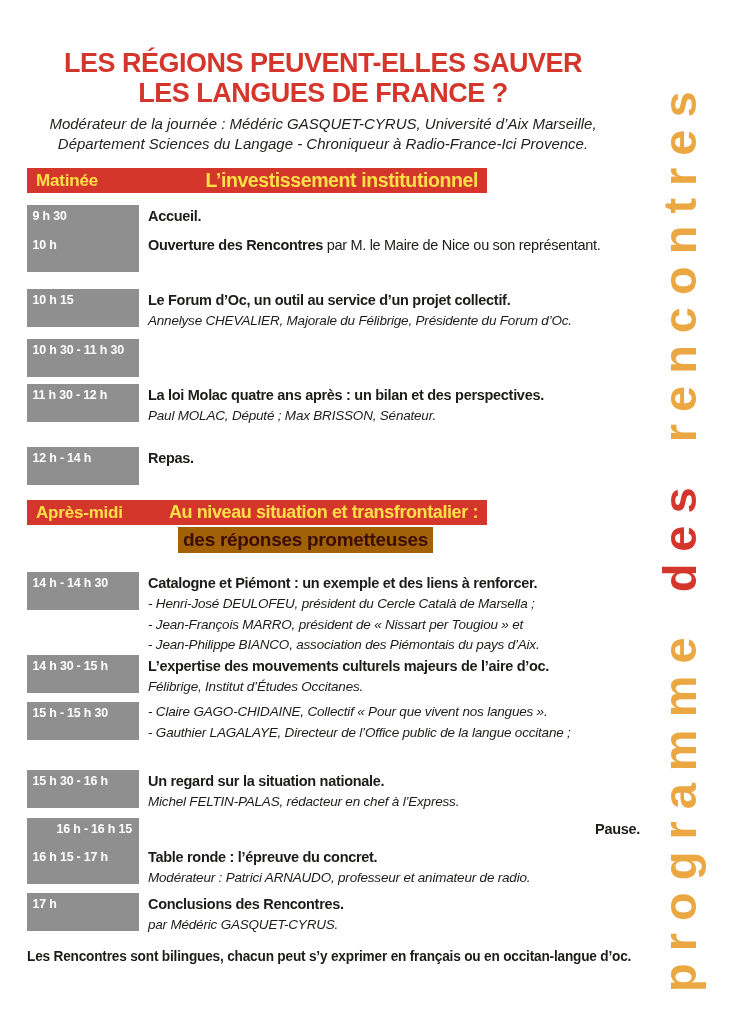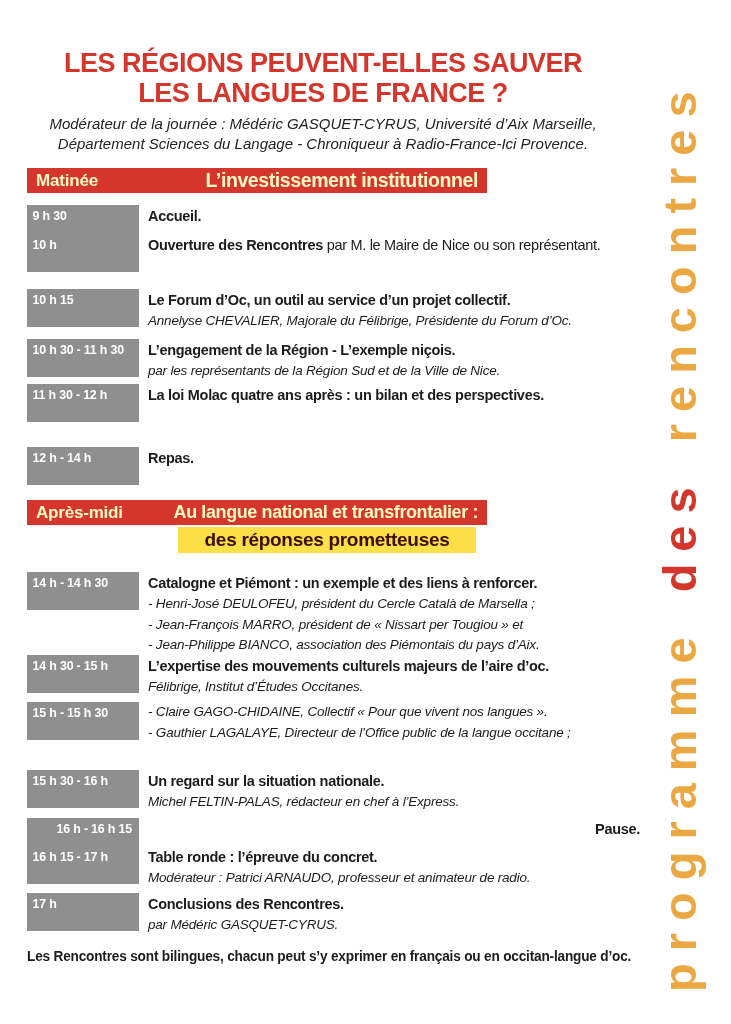--- a/index.html
+++ b/index.html
@@ -16,32 +16,32 @@
     letter-spacing:-0.5px; white-space:nowrap;
   }
   .subtitle-line{
     font-style:italic; font-size:15px; line-height:20px; color:#222220;
     white-space:nowrap; margin-top:0;
   }
   #subtitle{margin-top:6px;}
   
   .band{
     position:absolute; left:27px; width:460px; height:25px;
-    background:#d5362c; color:#fef9c3;
+    background:#d5362c; color:#fde047;
     display:flex; align-items:center; justify-content:space-between;
     box-sizing:border-box; padding:0 9px;
   }
   .band-label{font-weight:bold; font-size:17px; letter-spacing:-0.2px; white-space:nowrap;}
   .band-heading{font-weight:bold; font-size:19.5px; letter-spacing:-0.4px; white-space:nowrap;}
   #band-morning{top:168px;}
   #band-afternoon{top:500px;}
   #band-afternoon .band-heading{font-size:18px;}
   #gold-box{
-    position:absolute; top:527px; left:178px; width:298px; height:26px;
-    background:#fde047; color:#3c0d07;
+    position:absolute; top:527px; left:178px; width:255px; height:26px;
+    background:#a16207; color:#3c0d07;
     display:flex; align-items:center; justify-content:center;
     font-weight:bold; font-size:19px; letter-spacing:-0.3px; white-space:nowrap;
   }
   
   .row{position:absolute; left:27px; width:600px;}
   .time-badge{
     position:absolute; left:0; top:0; width:112px; height:38px;
     background:#8f8f8f; box-sizing:border-box; overflow:visible;
   }
   .time-badge-label{
@@ -107,42 +107,39 @@
       </div>
       <div class="row" style="top: 289px;">
         <span class="time-badge"><span class="time-badge-label">10 h 15</span></span>
         <div class="row-content">
           <div class="row-title"><span>Le Forum d’Oc, un outil au service d’un projet collectif.</span></div>
           <div class="row-detail">Annelyse CHEVALIER, Majorale du Félibrige, Présidente du Forum d’Oc.</div>
         </div>
       </div>
       <div class="row" style="top: 339px;">
         <span class="time-badge"><span class="time-badge-label">10 h 30 - 11 h 30</span></span>
-        <div class="row-content">
-          <div class="row-title"><span>L’engagement de la Région - L’exemple niçois.</span></div>
-          <div class="row-detail">par les représentants de la Région Sud et de la Ville de Nice.</div>
-        </div>
       </div>
       <div class="row" style="top: 384px;">
         <span class="time-badge"><span class="time-badge-label">11 h 30 - 12 h</span></span>
         <div class="row-content">
           <div class="row-title"><span>La loi Molac quatre ans après : un bilan et des perspectives.</span></div>
+          <div class="row-detail">Paul MOLAC, Député ; Max BRISSON, Sénateur.</div>
         </div>
       </div>
       <div class="row" style="top: 447px;">
         <span class="time-badge"><span class="time-badge-label">12 h - 14 h</span></span>
         <div class="row-content">
           <div class="row-title"><span>Repas.</span></div>
         </div>
       </div>
     </div>
 
   <div id="band-afternoon" class="band">
     <span class="band-label">Après-midi</span>
-    <span class="band-heading">Au langue national et transfrontalier :</span>
+    <span class="band-heading">Au niveau situation et transfrontalier :</span>
   </div>
 
   <div id="gold-box">des réponses prometteuses</div>
 
   <div id="afternoon-rows">
       <div class="row" style="top: 572px;">
         <span class="time-badge"><span class="time-badge-label">14 h - 14 h 30</span></span>
         <div class="row-content">
           <div class="row-title"><span>Catalogne et Piémont : un exemple et des liens à renforcer.</span></div>
           <div class="row-detail">- Henri-José DEULOFEU, président du Cercle Català de Marsella ;</div>

